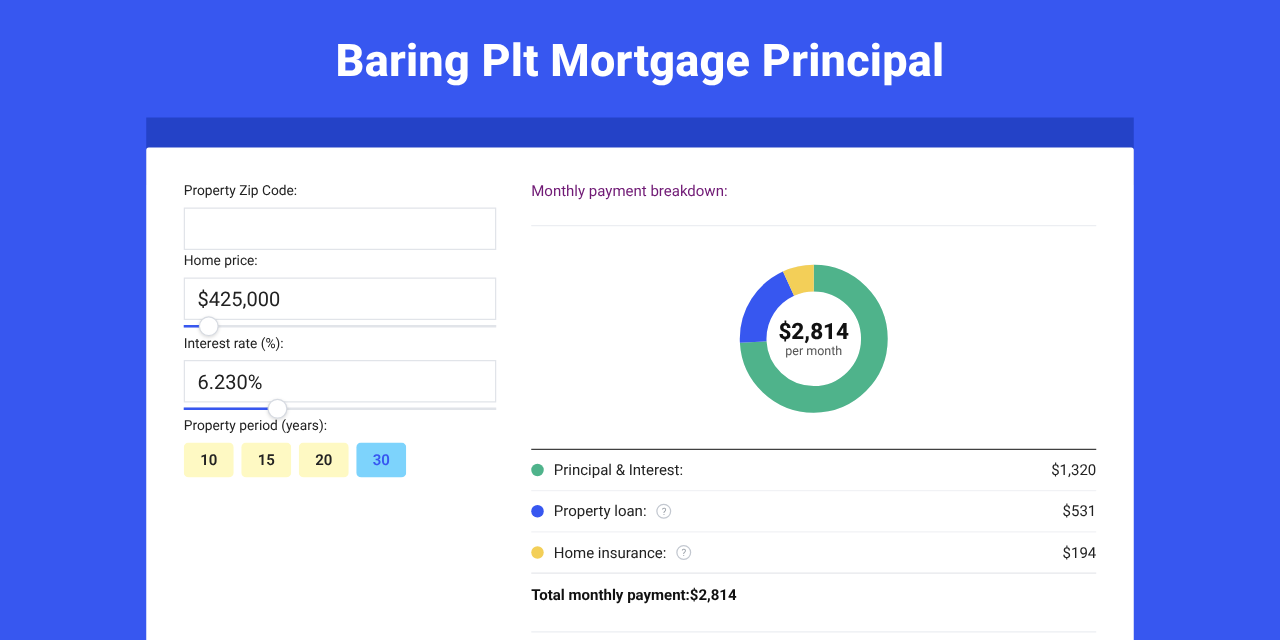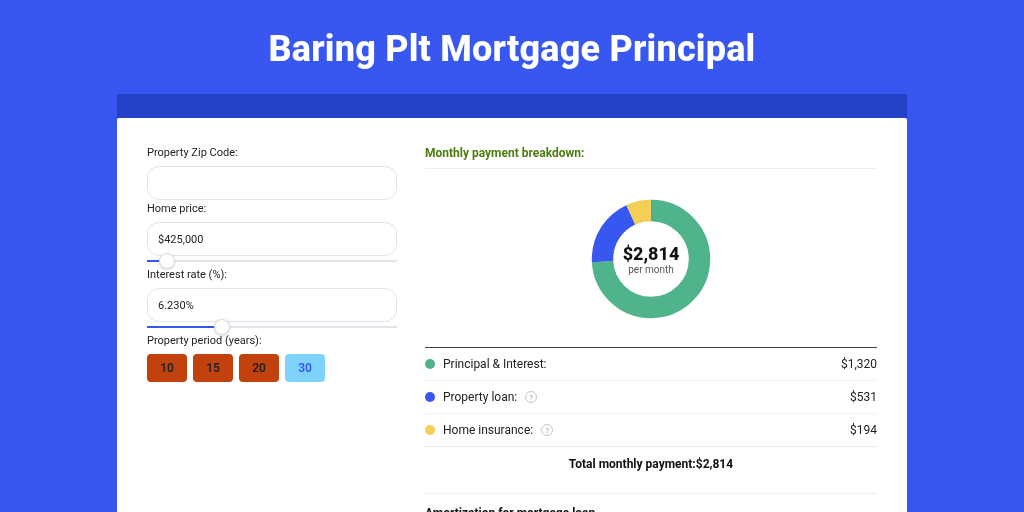--- a/index.html
+++ b/index.html
@@ -4,50 +4,50 @@
 <style>
 *{box-sizing:border-box;margin:0;padding:0;font-family:-apple-system,BlinkMacSystemFont,"Segoe UI",Roboto,Arial,sans-serif}
 body{background:#3757f0;width:1024px;height:512px;overflow:hidden;position:relative}
 .hero-title{color:#fff;font-size:36px;font-weight:800;text-align:center;padding:28px 0 24px;letter-spacing:.2px}
 .dark-strip{background:#2442c7;height:54px;width:790px;margin:0 auto}
 .card{background:#fff;width:790px;margin:0 auto;min-height:600px;display:flex;padding:28px 30px 40px;gap:28px;position:relative;top:-30px;border-radius:2px}
 .left-col{width:250px;flex:0 0 250px}
 .right-col{flex:1;min-width:0}
 .field{margin-bottom:2px}
 .lbl{font-size:11px;color:#222;margin-bottom:7px;display:block}
-.txt-input{width:100%;height:34px;border:1px solid #e1e4e9;border-radius:12px;padding:0 10px;font-size:11px;color:#222;background:#fff}
+.txt-input{width:100%;height:34px;border:1px solid #e1e4e9;border-radius:0;padding:0 10px;font-size:16px;color:#222;background:#fff}
 .txt-input::placeholder{color:#9aa0a8}
 .row2{display:flex;gap:8px}
 .row2 .txt-input:first-child{flex:1}
 .row2 .txt-input:last-child{width:76px;flex:0 0 76px}
 .slider-wrap{position:relative;height:8px;margin-top:2px}
 .slider-track{position:absolute;top:2px;left:0;height:2px;background:#e1e4e9;width:100%}
 .slider-fill{position:absolute;top:2px;left:0;height:2px;background:#3757f0}
 .slider-thumb{position:absolute;top:-5px;width:16px;height:16px;border-radius:50%;background:#fff;border:1px solid #d6dae1;box-shadow:0 1px 3px rgba(0,0,0,.15)}
 .period-btns{display:flex;gap:6px;margin-top:6px}
-.period-btn{width:40px;height:28px;border:1px solid transparent;border-radius:4px;background:#c2410c;font-size:12px;font-weight:600;color:#222;cursor:pointer}
+.period-btn{width:40px;height:28px;border:1px solid transparent;border-radius:4px;background:#fef9c3;font-size:12px;font-weight:600;color:#222;cursor:pointer}
 .period-btn.active{background:#7dd3fc;color:#3757f0}
-.section-title{font-size:12px;font-weight:700;color:#4d7c0f;margin-bottom:8px}
+.section-title{font-size:12px;font-weight:400;color:#701a75;margin-bottom:20px}
 .breakdown-hr{border:none;border-top:1px solid #eceef2;margin-bottom:10px}
 .donut-area{display:flex;justify-content:center;align-items:center;height:160px;margin-bottom:8px}
 .donut{position:relative;width:128px;height:128px}
 .donut svg{width:128px;height:128px;transform:rotate(-90deg)}
 .donut-center{position:absolute;inset:0;display:flex;flex-direction:column;align-items:center;justify-content:center}
 .donut-amount{font-size:18px;font-weight:800;color:#111}
 .donut-sub{font-size:10px;color:#555}
 .legend-row{display:flex;align-items:center;justify-content:space-between;padding:9px 0;font-size:12px;color:#222;border-top:1px solid #f1f2f5}
 .legend-row:first-of-type{border-top:1px solid #404040}
 .legend-left{display:flex;align-items:center;gap:8px}
 .dot{width:10px;height:10px;border-radius:50%;flex:0 0 10px}
 .dot-green{background:#4fb38b}
 .dot-blue{background:#3757f0}
 .dot-yellow{background:#f3cf58}
 .info-icon{width:12px;height:12px;border:1px solid #c3c8d0;border-radius:50%;display:inline-flex;align-items:center;justify-content:center;font-size:8px;color:#9aa0a8}
 .legend-val{font-weight:400}
-.total-row{display:flex;justify-content:center;padding:10px 0 16px;font-size:12px;font-weight:700;color:#111;border-top:1px solid #e6e8ec}
+.total-row{display:flex;justify-content:flex-start;padding:10px 0 16px;font-size:12px;font-weight:700;color:#111;border-top:1px solid #e6e8ec}
 .amort-title{font-size:12px;font-weight:700;color:#111;margin-top:6px;padding-top:12px;border-top:1px solid #eceef2}
 </style>
 </head>
 <body>
 
 <h1 class="hero-title">Baring Plt Mortgage Principal</h1>
 <div class="dark-strip"></div>
 
 <div class="card">
 

